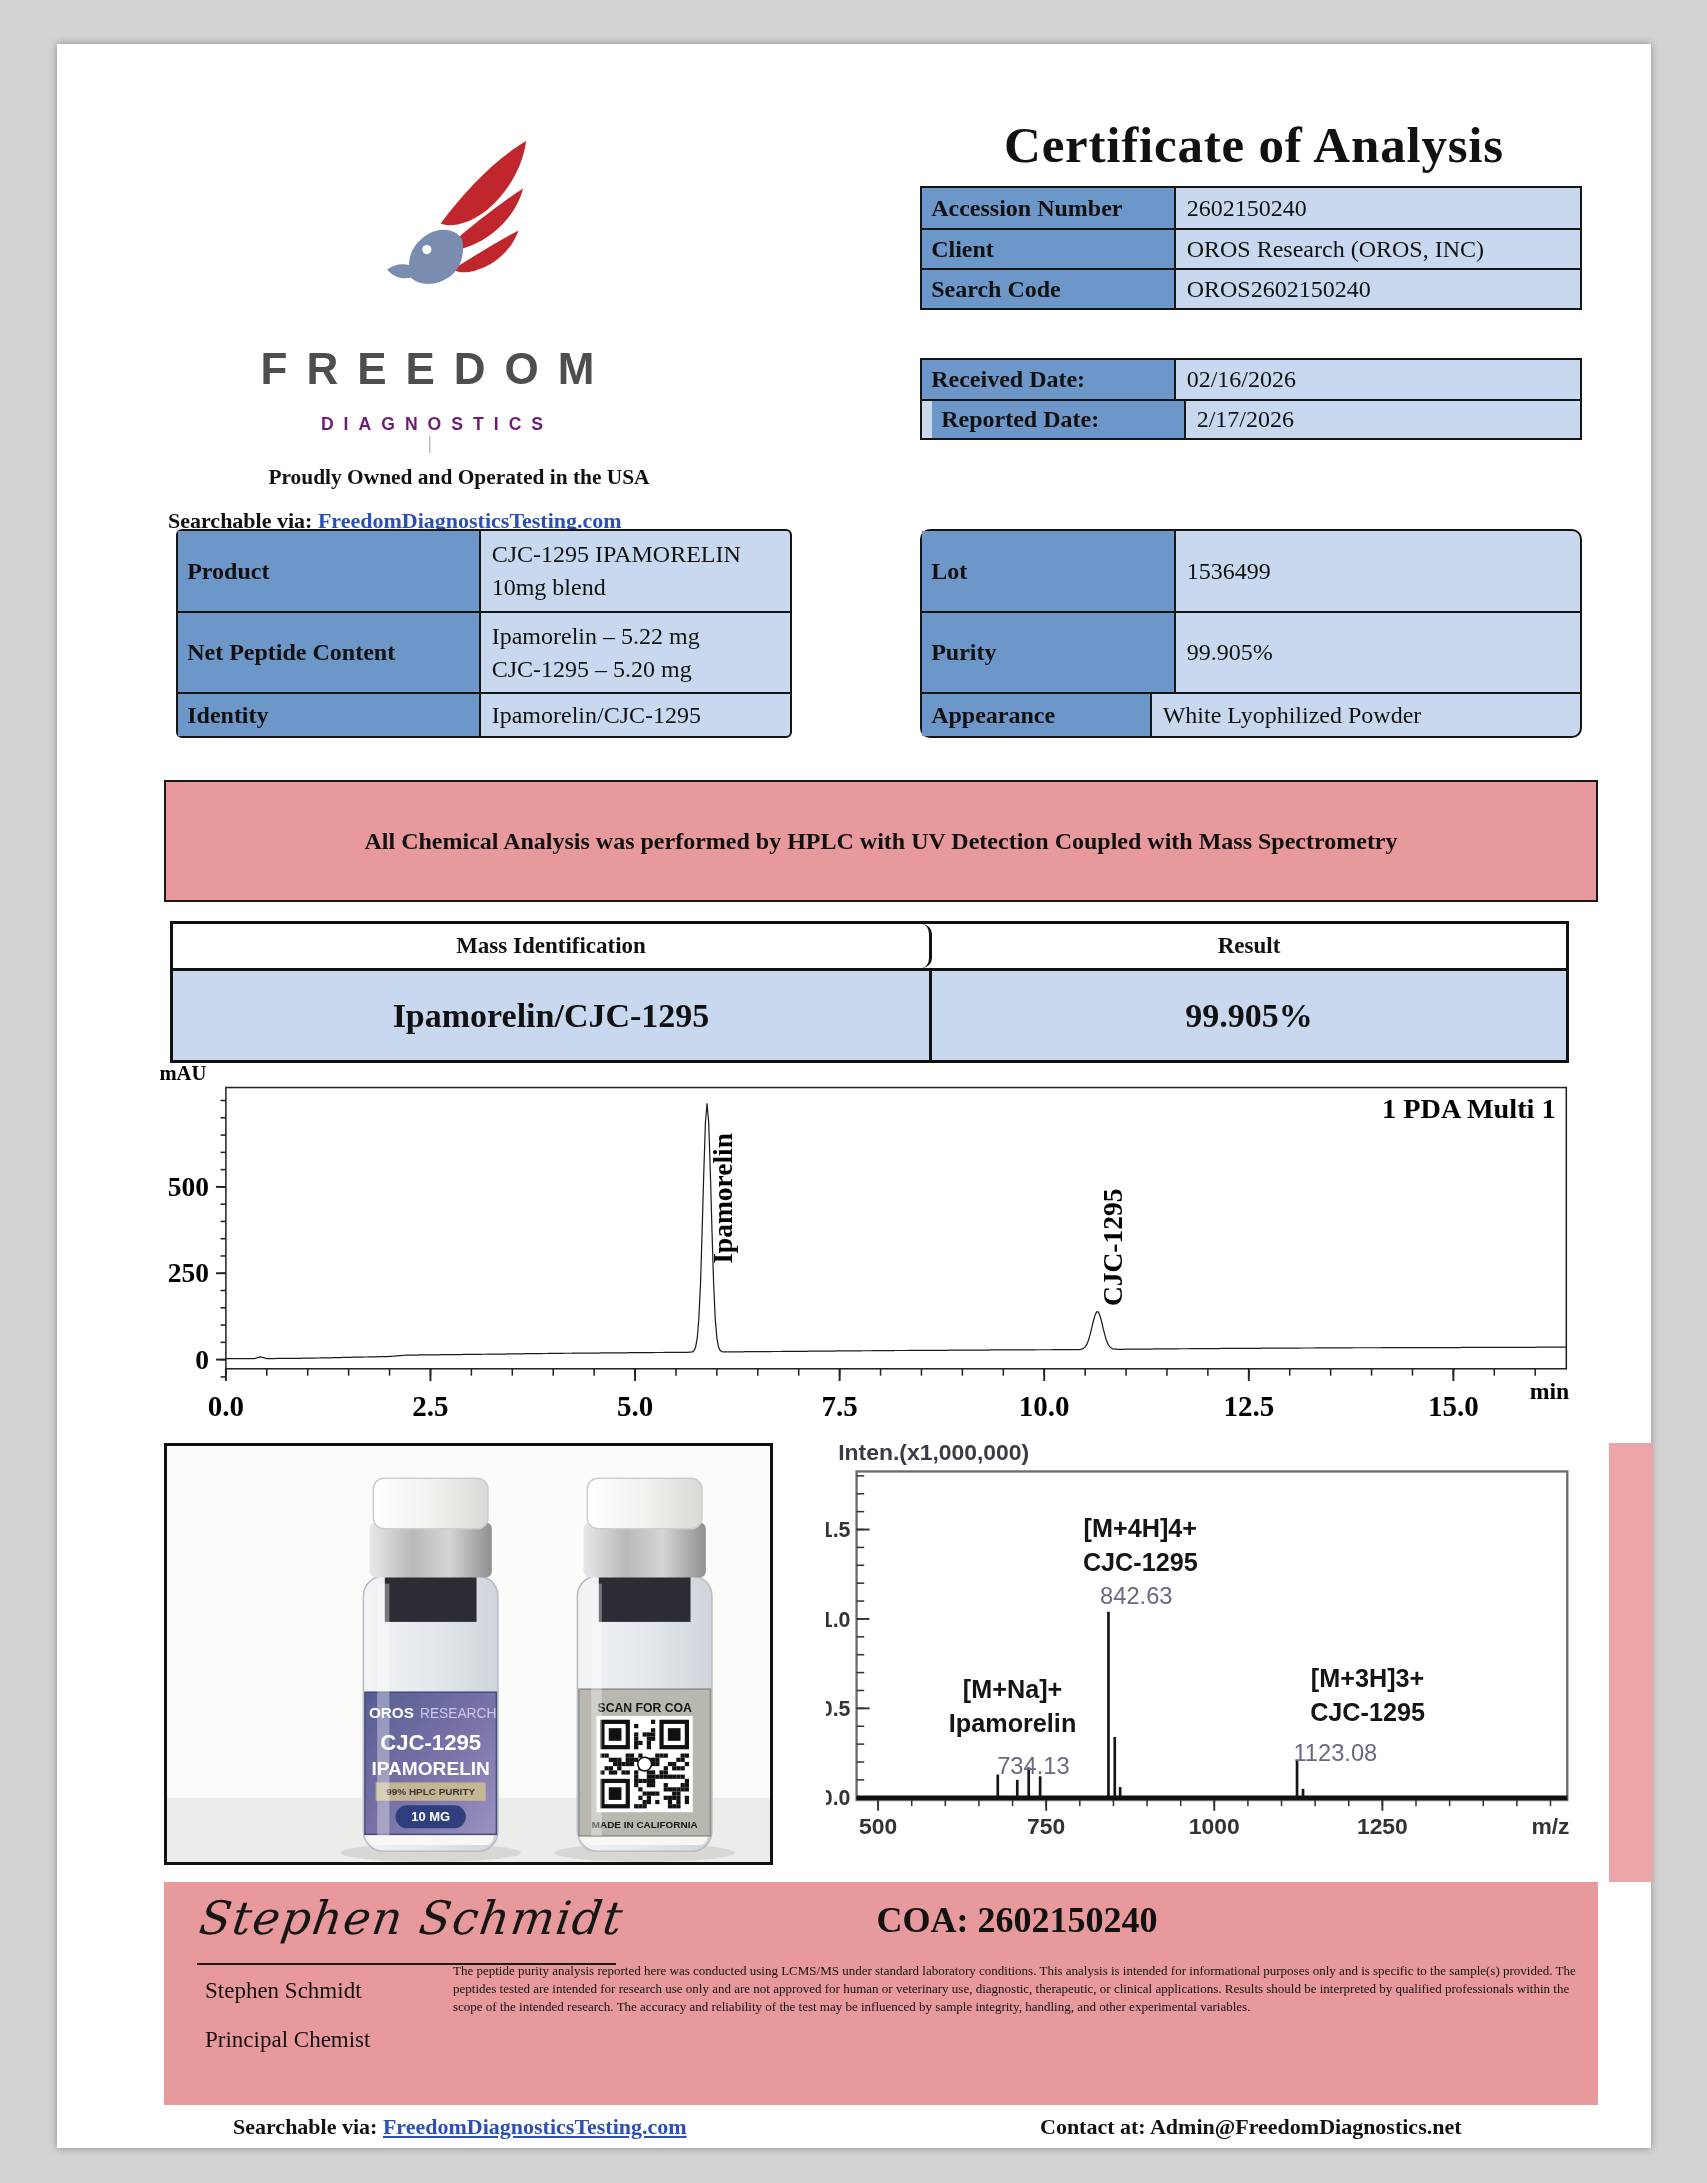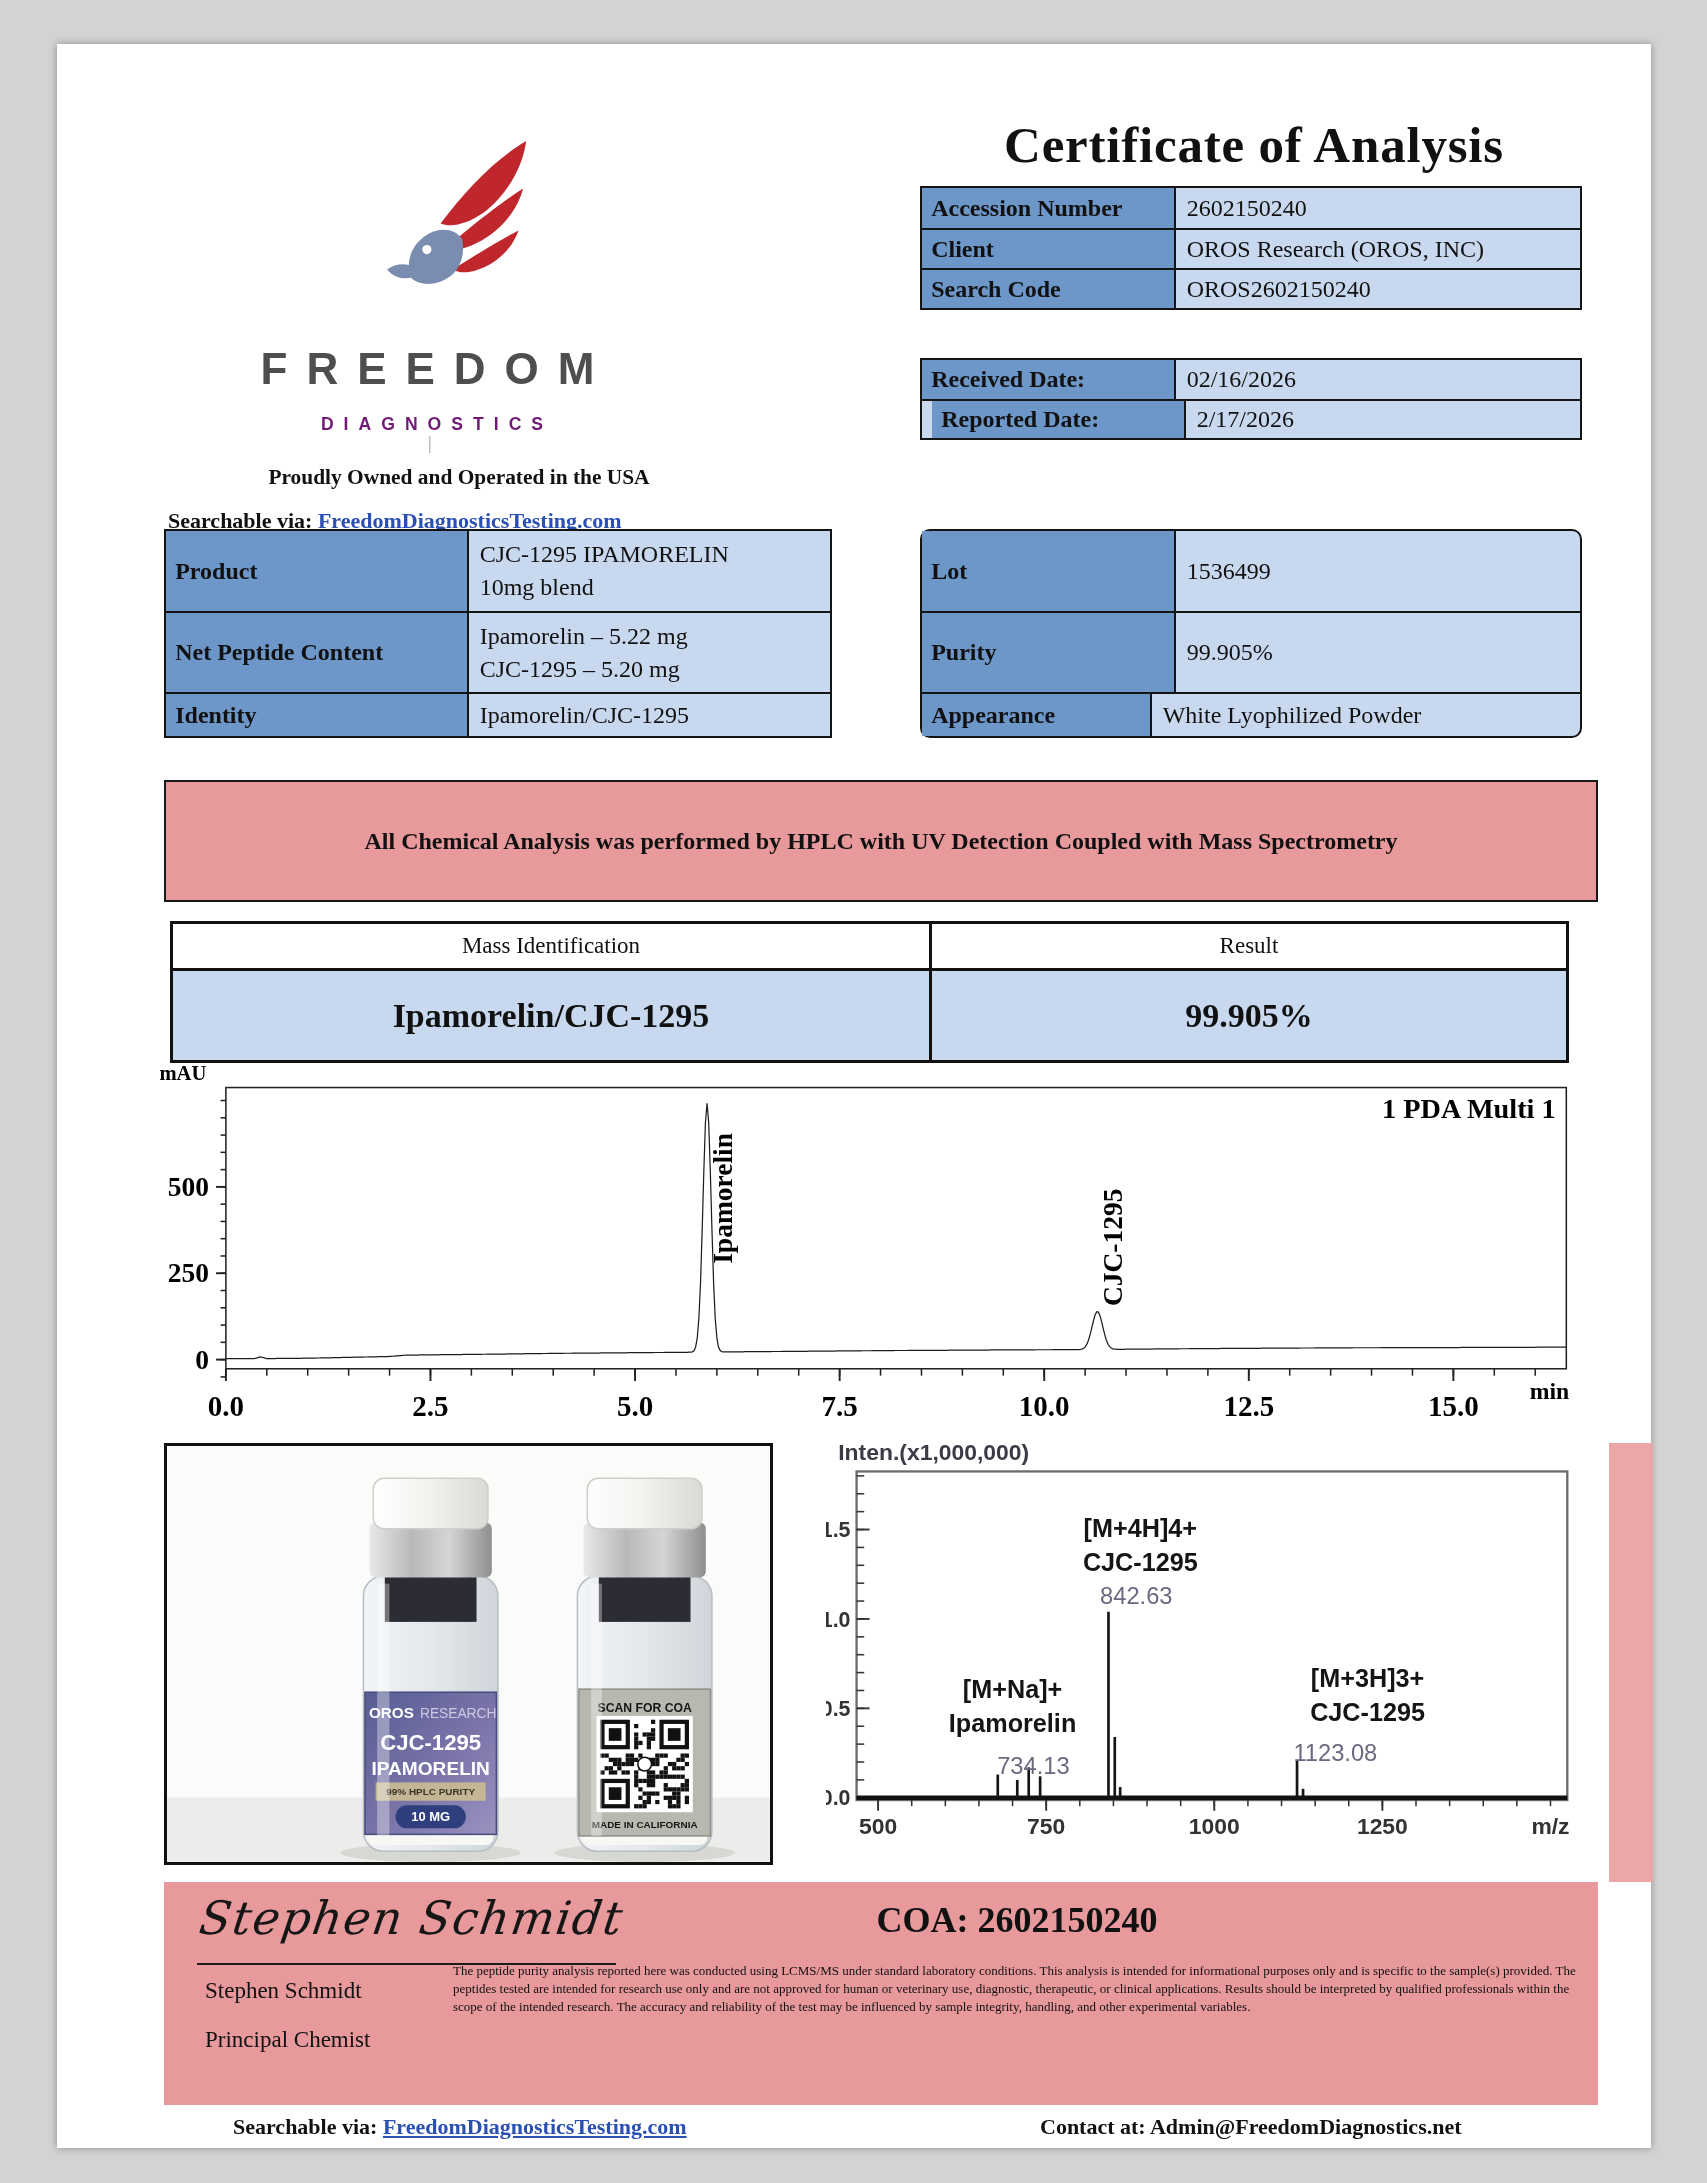--- a/index.html
+++ b/index.html
@@ -26,21 +26,21 @@
   .icell-v{display:flex;flex-direction:column;justify-content:center;padding-left:10.7px;font-size:24px;}
   .icell-v div{line-height:33px;}
 
   
   .banner{left:164px;top:780px;width:1434px;height:122px;background:var(--banner_pink);border:2.3px solid #181818;display:flex;align-items:center;justify-content:center;}
   .banner span{font-weight:bold;font-size:24px;text-align:center;}
 
   
   .mtable{left:170px;top:921px;width:1399px;border:3.1px solid #111;}
   .mhead{display:flex;background:#ffffff;border-bottom:3.1px solid #111;}
-  .mhead div{height:44px;display:flex;align-items:center;justify-content:center;font-weight:normal;font-size:23px;}
+  .mhead div{height:44px;display:flex;align-items:center;justify-content:center;font-weight:bold;font-size:23px;border-radius:10px;}
   .mdata{display:flex;background:var(--value_blue);}
   .mdata div{height:89px;display:flex;align-items:center;justify-content:center;font-weight:bold;font-size:34px;}
   .mc1{width:759px;border-right:3.1px solid #111;}
   .mc2{flex:1;}
 
   .photo-box{left:164px;top:1443px;width:609px;height:422px;border:3.1px solid #111;background:#fbfbfa;}
   .pink-strip{left:1609px;top:1443px;width:44px;height:439px;background:#eca6a7;}
 
   
   .sig-banner{left:164px;top:1882px;width:1434px;height:223px;background:var(--banner_pink);}
@@ -110,21 +110,21 @@
         </div>
       </div>
       <div class="irow" style="height: 39px; padding-left: 10px;">
         <div class="icell-l" style="width: 254px;">Reported Date:</div>
         <div class="icell-v">
           <div>2/17/2026</div>
         </div>
       </div>
     </div>
 
-  <div class="abs itable" style="left:164px;top:529px;width:668px;" id="tbl-product">
+  <div class="abs itable" style="left:176px;top:529px;width:616px;border-radius:6px;" id="tbl-product">
       <div class="irow" style="height: 80px;">
         <div class="icell-l" style="width: 303px;">Product</div>
         <div class="icell-v">
           <div>CJC-1295 IPAMORELIN</div>
           <div>10mg blend</div>
         </div>
       </div>
       <div class="irow" style="height: 81px;">
         <div class="icell-l" style="width: 303px;">Net Peptide Content</div>
         <div class="icell-v">

